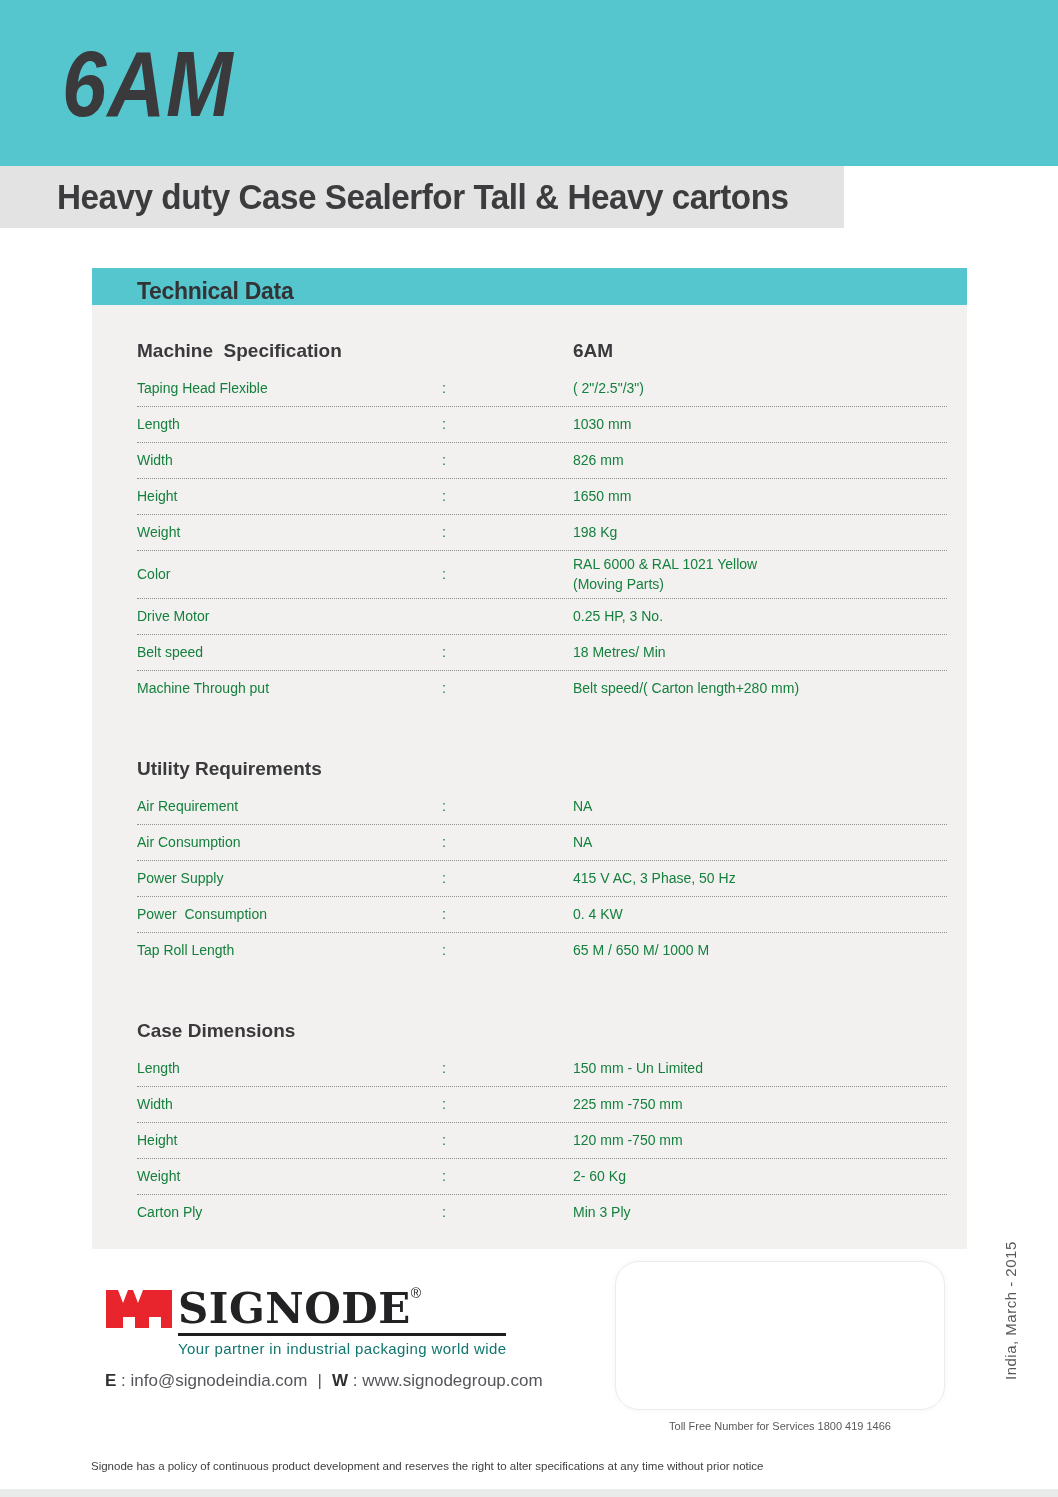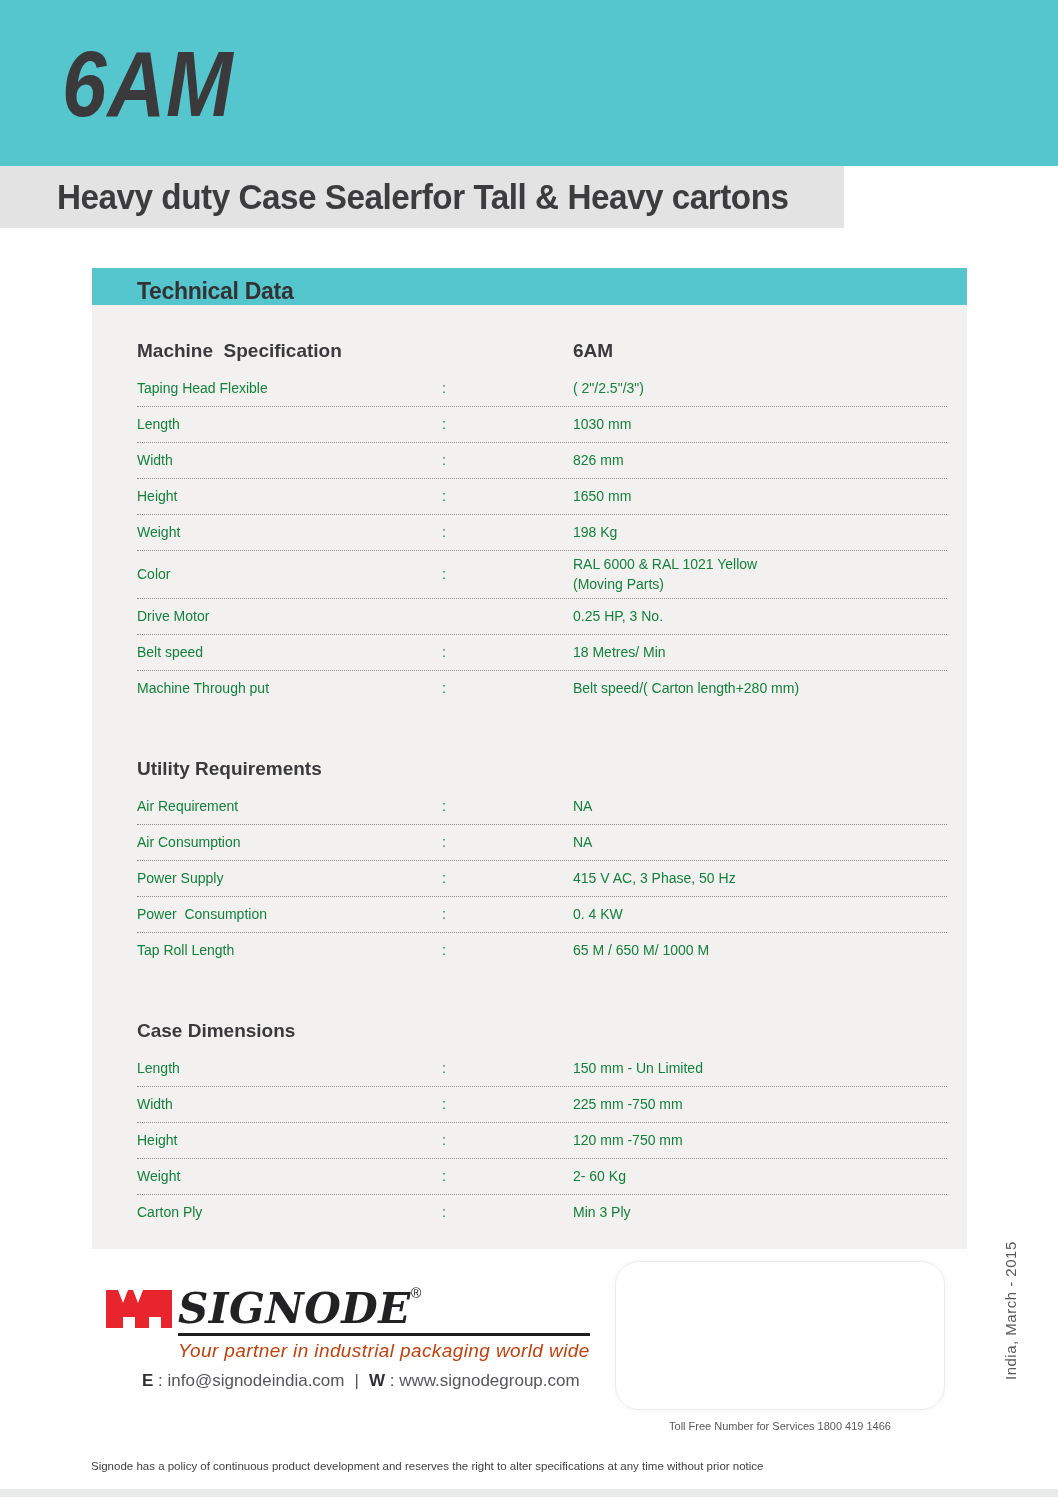--- a/index.html
+++ b/index.html
@@ -101,21 +101,20 @@
   .cell { white-space: pre-wrap; line-height: 1.4; padding: 4px 0; }
   .cell.colon { padding-left: 2px; }
   .value-line2 { white-space: pre-wrap; }
 
   
   .logo-block {
     position: absolute;
     left: 106px; top: 1288px;
     display: flex;
     align-items: flex-start;
-    font-style: italic;
   }
   .seal-icon { display: block; margin-top: 2px; }
   .logo-right { margin-left: 6px; }
   .wordmark-line {
     font-family: "DejaVu Serif", serif;
     font-weight: 700;
     font-size: 42px;
     line-height: 1.0;
     color: #222224;
     letter-spacing: 0.5px;
@@ -126,33 +125,32 @@
   .registered {
     font-size: 14px;
     vertical-align: top;
     position: relative;
     top: -2px;
     font-family: "Liberation Sans", sans-serif;
     font-weight: 400;
   }
   .logo-tagline {
     margin-top: 4px;
-    font-size: 19px;
-    color: #c2410c;
+    font-size: 15px;
+    color: #0f766e;
     letter-spacing: 0.4px;
     white-space: nowrap;
   }
 
   .contact-line {
     position: absolute;
     left: 105px; top: 1371px;
     font-size: 17px;
     color: #55565a;
     white-space: nowrap;
-    margin-left: 37px;
   }
   .contact-line b { color: #2f2f31; font-weight: 700; }
   .contact-sep { margin: 0 10px; color: #55565a; }
 
   .response-box {
     position: absolute;
     left: 615px; top: 1261px;
     width: 330px; height: 149px;
     background: #ffffff;
     border: 1px solid #ececec;

